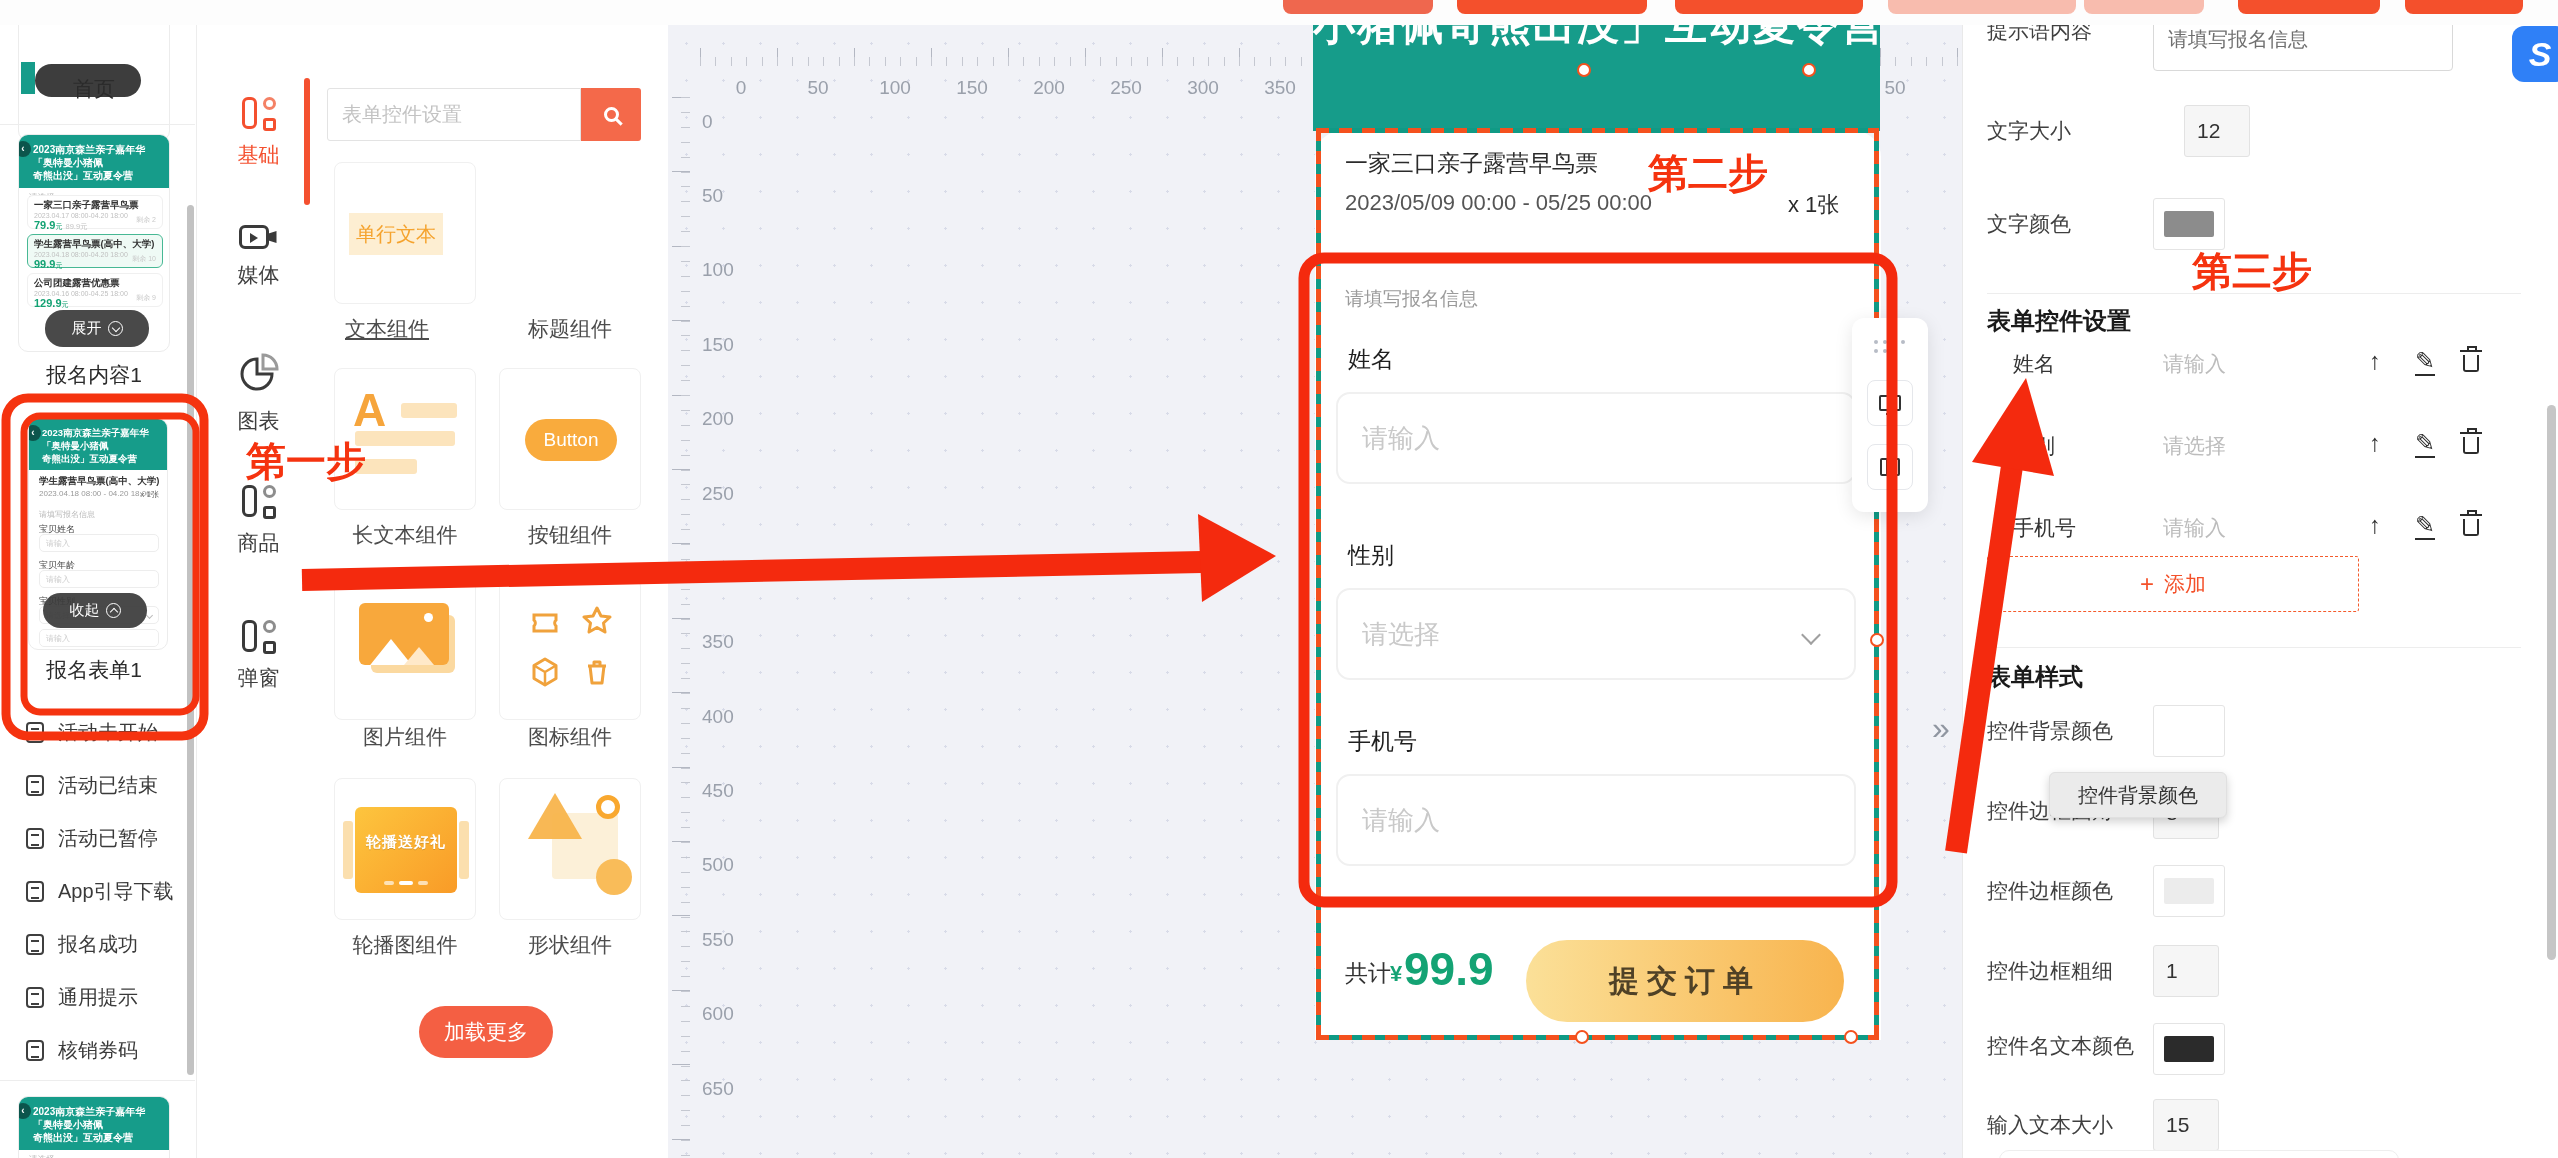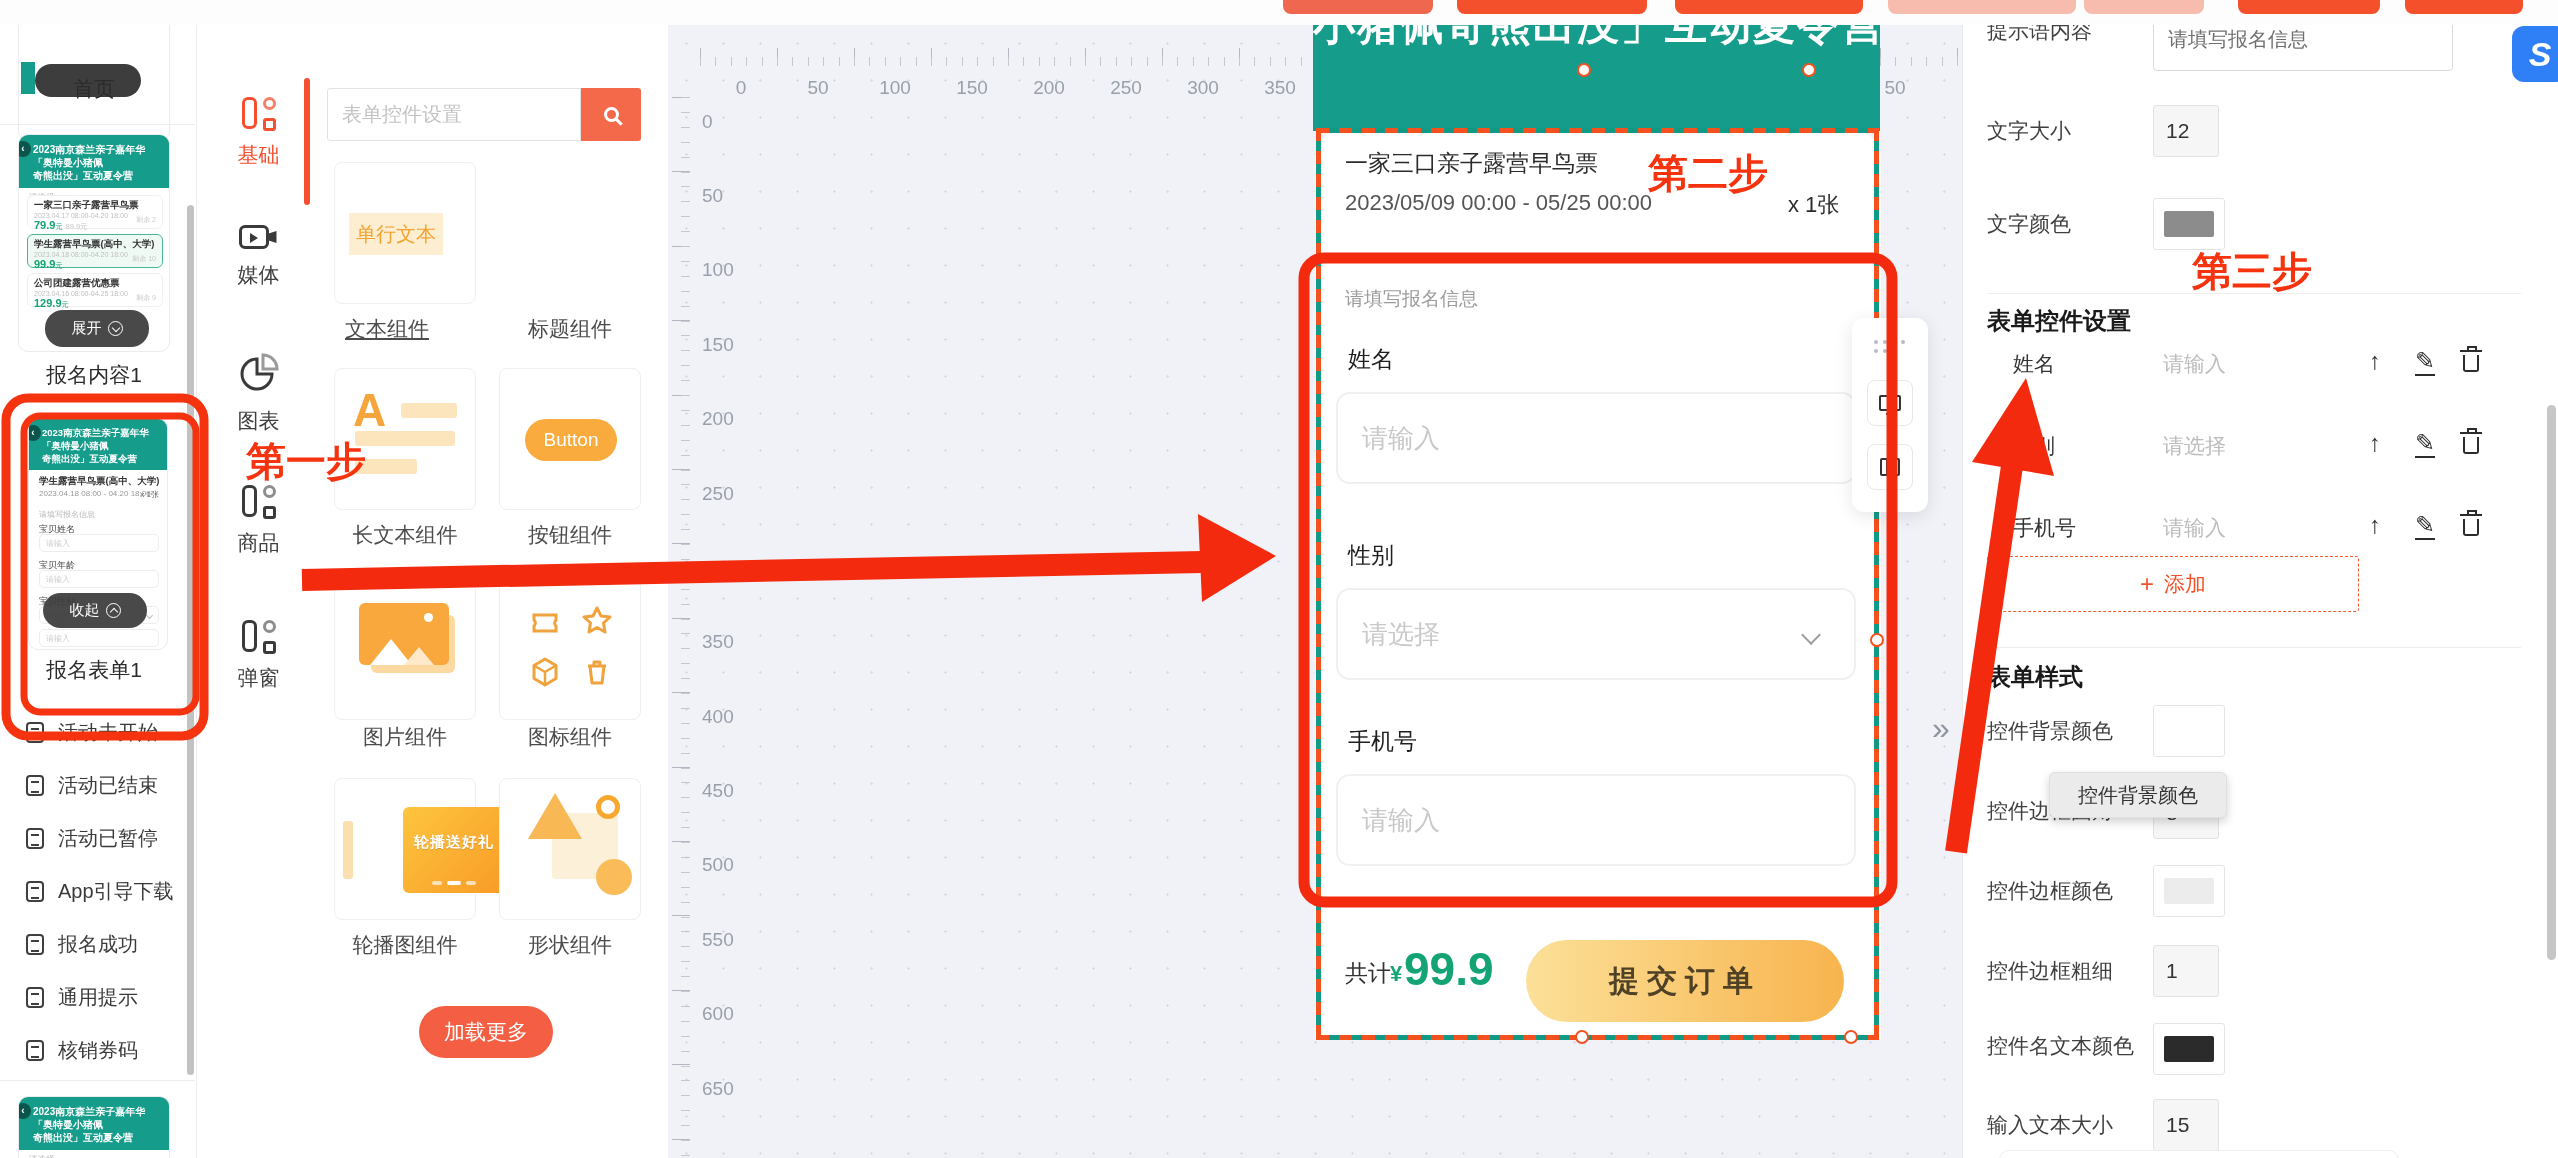--- a/index.html
+++ b/index.html
@@ -72,21 +72,21 @@
   .bigA { position:absolute; left:18px; top:14px; font-size:46px; font-weight:bold; color:#f6a53c; }
   .bar { position:absolute; background:#fce4bc; border-radius:3px; height:15px; }
   .btn-pill { position:absolute; left:25px; top:50px; width:92px; height:42px; background:#f9ab3d; border-radius:21px; color:#fff; font-size:19px; display:flex; align-items:center; justify-content:center; }
   .img-back { position:absolute; left:36px; top:36px; width:84px; height:58px; background:#fbd9a0; border-radius:6px; }
   .img-front { position:absolute; left:24px; top:24px; width:90px; height:62px; background:#f8a83c; border-radius:6px; overflow:hidden; }
   .img-front .dot { position:absolute; right:16px; top:10px; width:9px; height:9px; background:#fff; border-radius:50%; }
   .img-front .m1 { position:absolute; left:8px; bottom:-4px; width:0; height:0; border-left:24px solid transparent; border-right:24px solid transparent; border-bottom:30px solid #fff; }
   .img-front .m2 { position:absolute; left:40px; bottom:-6px; width:0; height:0; border-left:20px solid transparent; border-right:20px solid transparent; border-bottom:24px solid #ffe9c9; }
   .icon4 { position:absolute; width:30px; height:30px; }
   .banner-sliver { position:absolute; top:42px; width:10px; height:58px; background:#fbdfae; border-radius:3px; }
-  .banner { position:absolute; left:20px; top:28px; width:102px; height:86px; border-radius:6px; background:linear-gradient(135deg,#fdc53e,#f99b27); overflow:hidden;margin-left:48px; }
+  .banner { position:absolute; left:20px; top:28px; width:102px; height:86px; border-radius:6px; background:linear-gradient(135deg,#fdc53e,#f99b27); overflow:hidden; }
   .banner .txt { position:absolute; left:0; width:100%; top:26px; text-align:center; color:#fff; font-size:15px; font-weight:bold; letter-spacing:1px; text-shadow:0 1px 0 rgba(0,0,0,.15); }
   .banner .dots { position:absolute; bottom:8px; width:100%; display:flex; gap:5px; justify-content:center; }
   .banner .dots i { height:4px; width:10px; background:rgba(255,255,255,.65); border-radius:2px; }
   .banner .dots i.on { width:14px; background:#fff; }
   .shape-sq { position:absolute; left:52px; top:34px; width:66px; height:66px; background:#fcf0d8; border-radius:4px; }
   .shape-tri { position:absolute; left:28px; top:14px; width:0; height:0; border-left:27px solid transparent; border-right:27px solid transparent; border-bottom:46px solid #f8b44c; opacity:.95; }
   .shape-ring { position:absolute; left:96px; top:16px; width:24px; height:24px; border:5px solid #f9a82f; border-radius:50%; background:#fff; }
   .shape-circ { position:absolute; left:96px; top:80px; width:36px; height:36px; background:#f9bc59; border-radius:50%; }
   #load-more { left:418px; top:1006px; width:134px; height:52px; background:#f45f43; border-radius:27px; color:#fff; font-size:21px; display:flex; align-items:center; justify-content:center; }
 
@@ -465,21 +465,21 @@
       </div>
   </div>
   <div id="collapse-chev">»</div>
 </div>
 
 <div id="inspector" class="abs">
   <div class="insp-label" style="top:-8px;">提示语内容</div>
   <div style="position:absolute;left:190px;top:-18px;width:300px;height:64px;border:1px solid #d9d9d9;border-radius:4px;background:#fff;display:flex;align-items:center;padding-left:14px;font-size:20px;color:#6f6f6f;">请填写报名信息</div>
 
   <div class="insp-label" style="top:92px;">文字大小</div>
-  <div class="insp-input" style="top:80px;width:66px;">12</div>
+  <div class="insp-input" style="top:80px;width:66px;margin-left:31px;">12</div>
 
   <div class="insp-label" style="top:185px;">文字颜色</div>
   <div class="swatch-btn" style="top:173px;">
       <span class="swatch-inner" style="background: rgb(140, 140, 140);"></span>
     </div>
 
   <div class="divider-h" style="left:24px;top:268px;width:534px;"></div>
   <div class="insp-h" style="top:280px;">表单控件设置</div>
 
   <div class="ctl-row-name" style="top:325px;">姓名</div>

